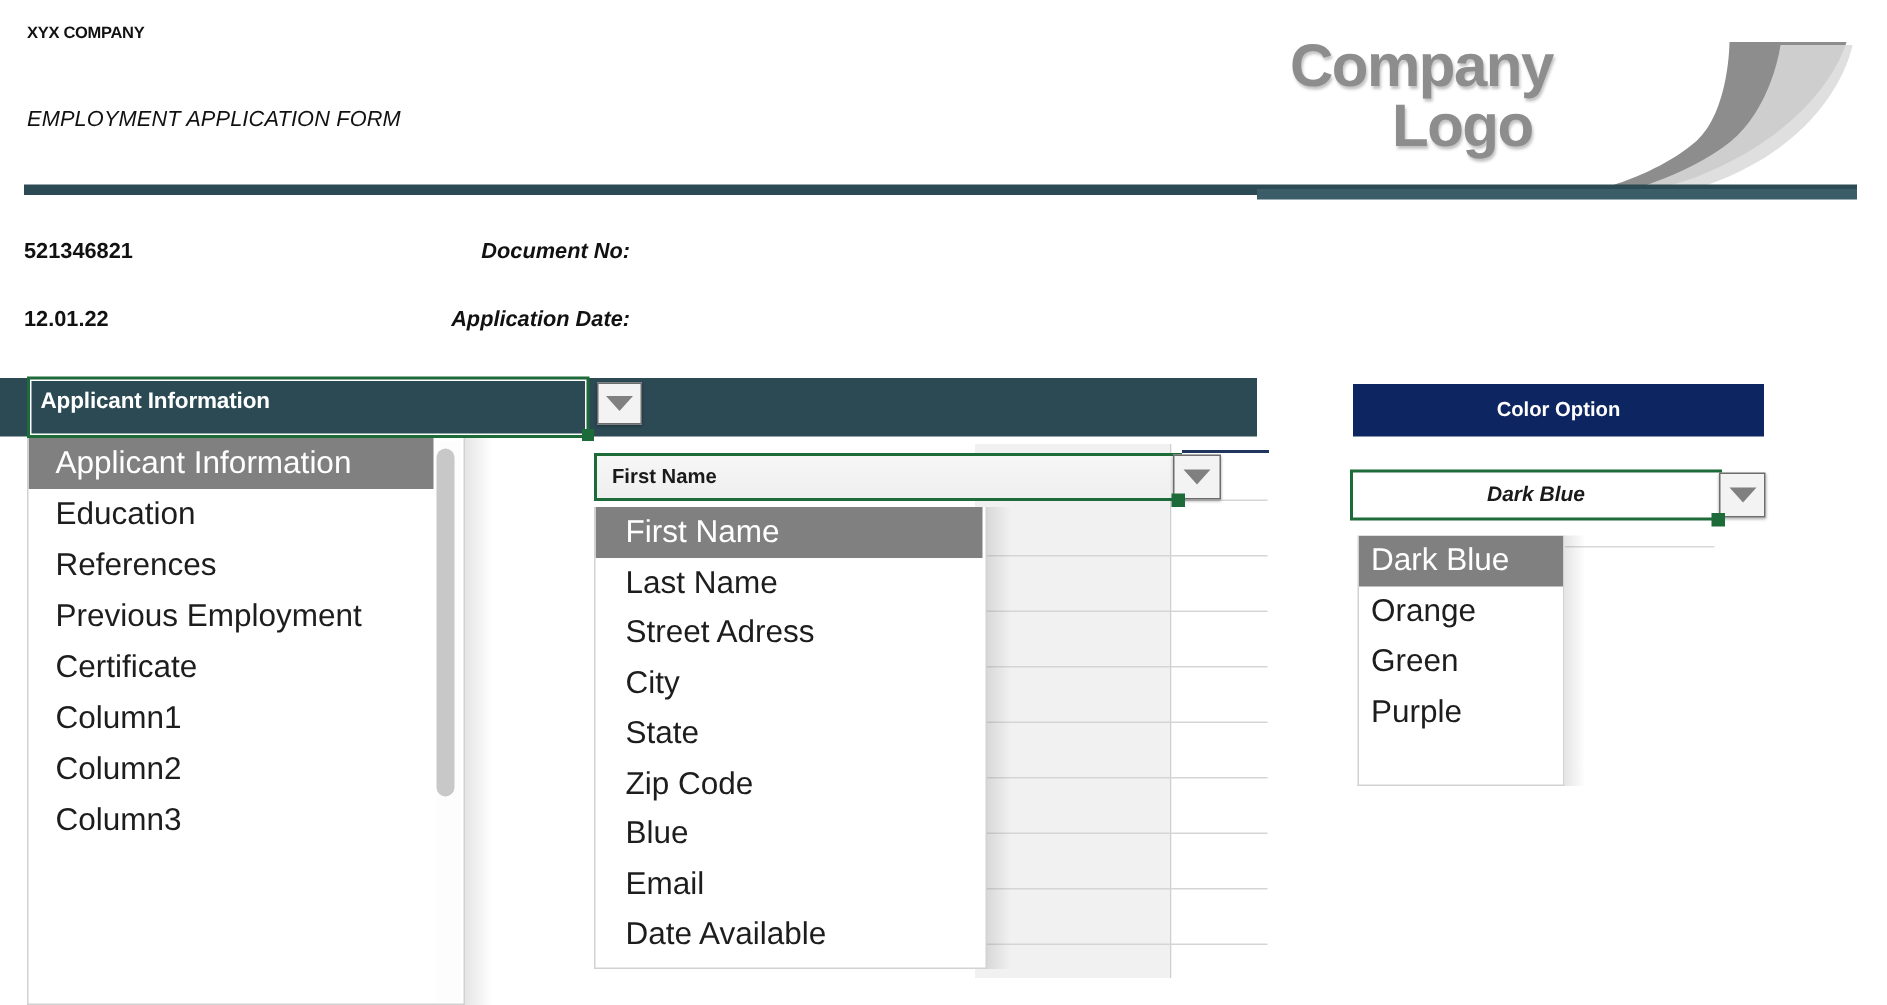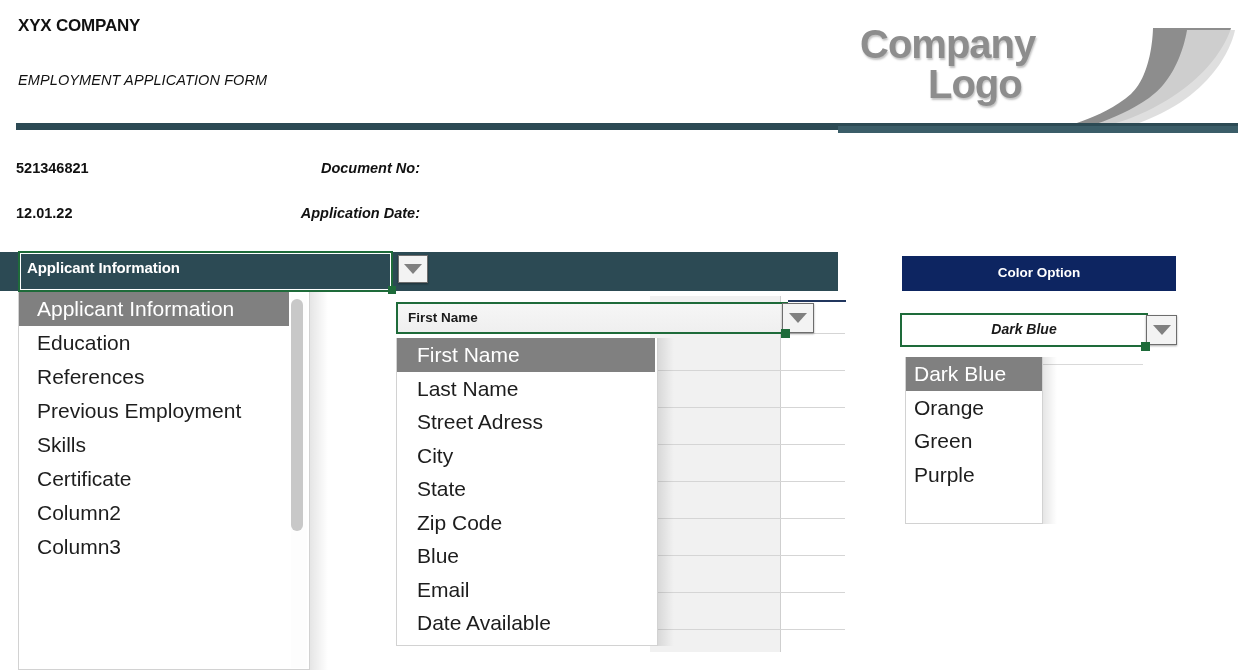--- a/index.html
+++ b/index.html
@@ -14,21 +14,21 @@
     overflow: hidden;
     font-family: "Liberation Sans", sans-serif;
     color: #1a1a1a;
   }
 
   
   #company-name {
     position: absolute;
     left: 18px;
     top: 16px;
-    font-size: 17px;
+    font-size: 11px;
     font-weight: bold;
     letter-spacing: -0.2px;
     color: #111111;
   }
   #form-subtitle {
     position: absolute;
     left: 18px;
     top: 72px;
     font-size: 14.5px;
     font-style: italic;
@@ -496,22 +496,22 @@
 <div class="dd-button" id="dd-button-1">
   <span class="dd-caret"></span>
 </div>
 
 <div id="list-popup-1-shadow"></div>
 <div id="list-popup-1">
   <div class="opt selected">Applicant Information</div>
   <div class="opt">Education</div>
   <div class="opt">References</div>
   <div class="opt">Previous Employment</div>
-  <div class="opt">Skills</div>
   <div class="opt">Certificate</div>
+  <div class="opt">Column1</div>
   <div class="opt">Column2</div>
   <div class="opt">Column3</div>
   <div id="sb1-track">
     <div id="sb1-thumb"></div>
   </div>
 </div>
 
 <div id="field2-topline"></div>
 <div id="field2-cell"></div>
 <div id="field2-value">First Name</div>

